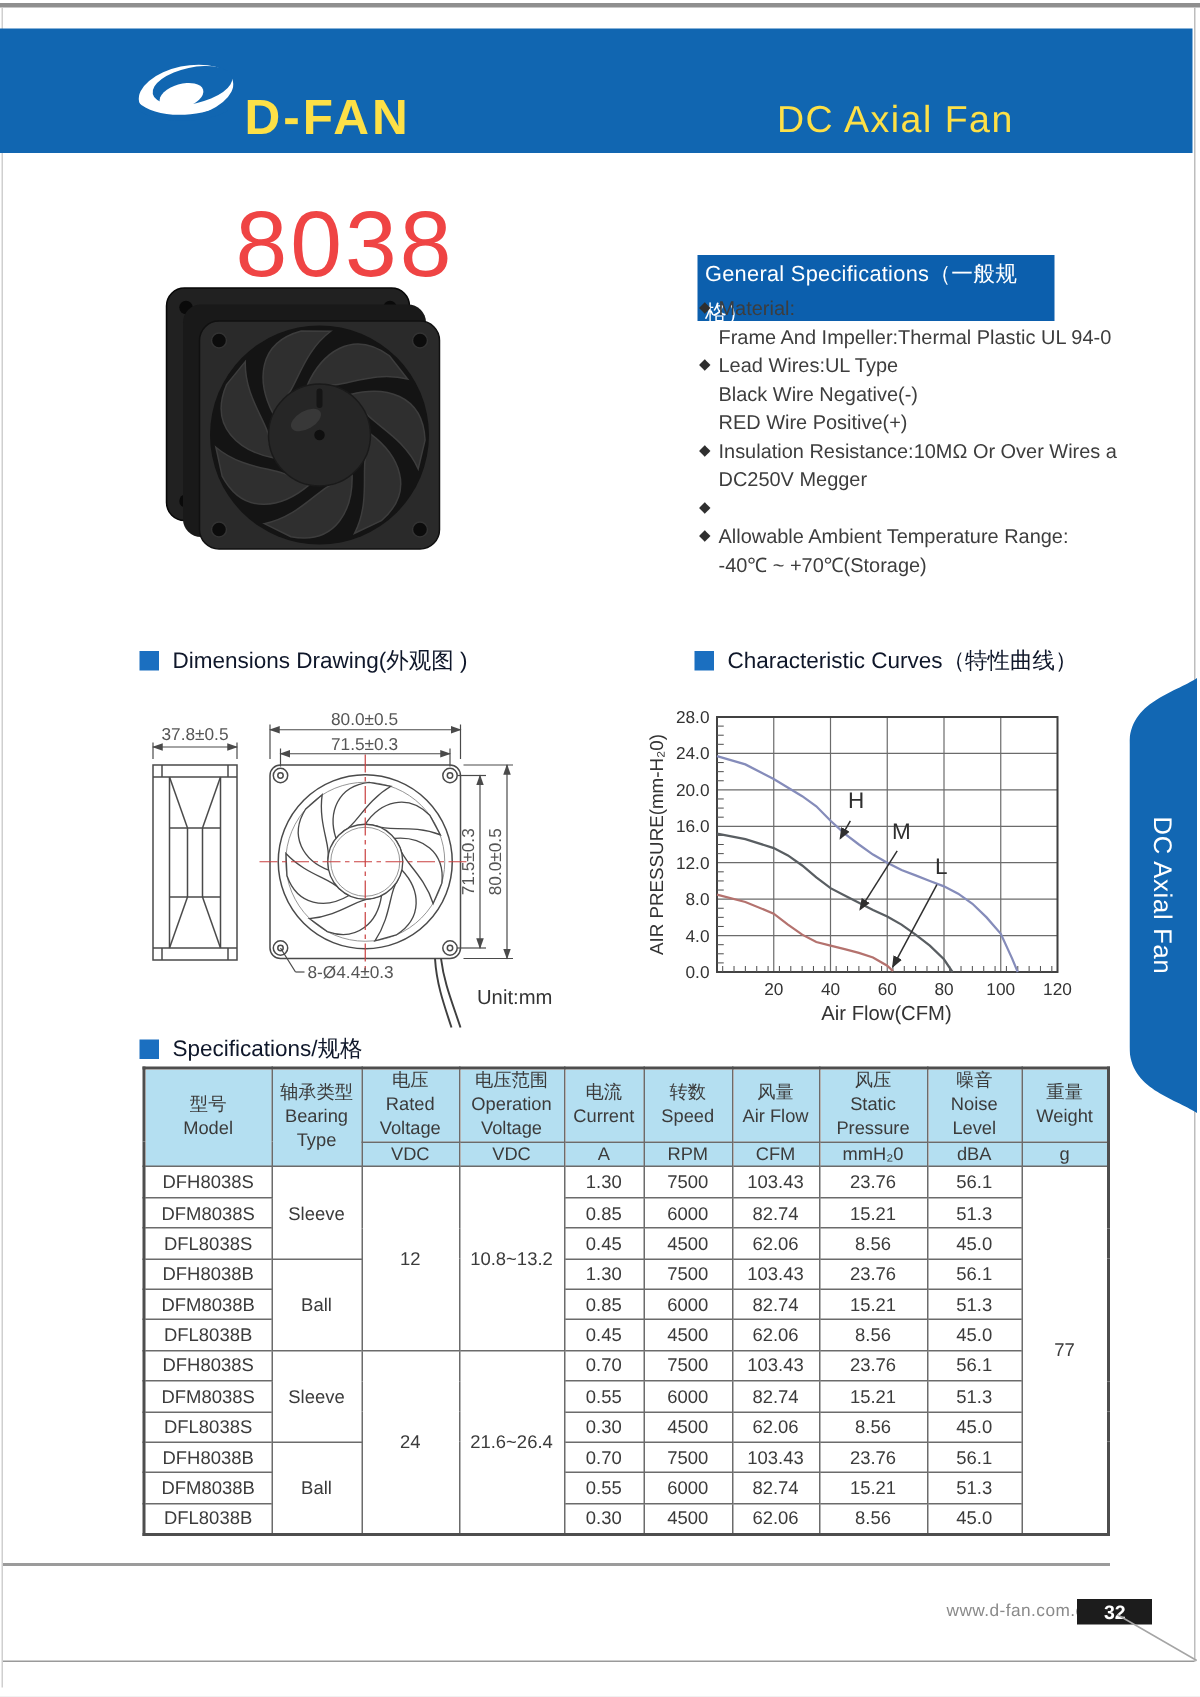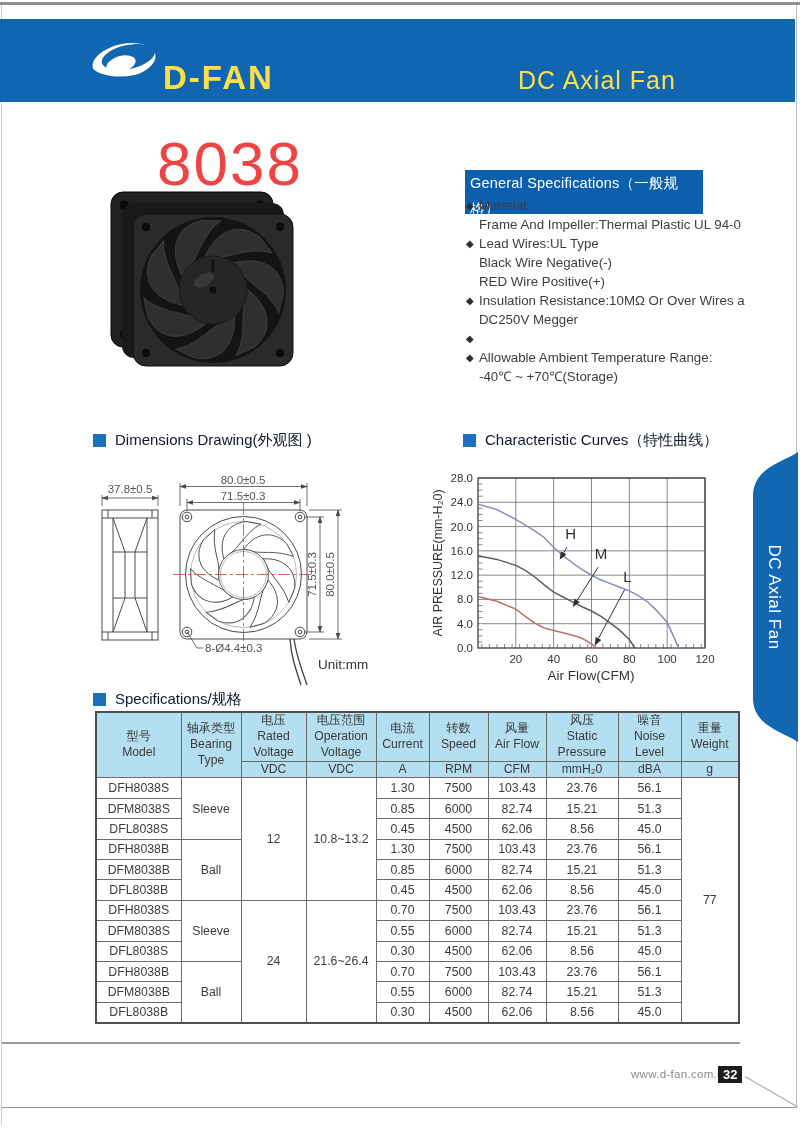--- a/index.html
+++ b/index.html
@@ -44,21 +44,21 @@
     font-weight:normal;padding:0;overflow:hidden}
   .spec-table thead th{background:#b4dff1;white-space:pre-line;line-height:1.3;font-size:12.2px}
   .spec-table .hr1{height:47px}
   .spec-table .hr2{height:16px}
   .spec-table tbody tr{height:20.4px}
 
   
   .foot-rule{position:absolute;left:2px;top:1042px;width:738px;height:2px;background:#9b9b9b}
   .site{position:absolute;left:631px;top:1068px;font-size:11.5px;color:#8a8a8a;letter-spacing:.3px}
   .pagenum{position:absolute;left:718px;top:1066px;background:#1c1c1c;color:#fff;font-size:13px;
-    font-weight:bold;padding:1px 5px}
+    font-weight:bold;padding:1px 18px}
   .diag{position:absolute;left:745px;top:1076px;width:61px;height:1px;background:#a5a5a5;
     transform:rotate(30deg);transform-origin:left center}
 
   
   .side-tab{position:absolute;right:2px;top:452px;width:45px;height:290px}
   .photo-svg{position:absolute;left:103px;top:190px}
   .dims-svg{position:absolute;left:85px;top:455px}
   .curves-svg{position:absolute;left:430px;top:458px}
   svg text{font-family:"Liberation Sans",sans-serif}
 </style>

